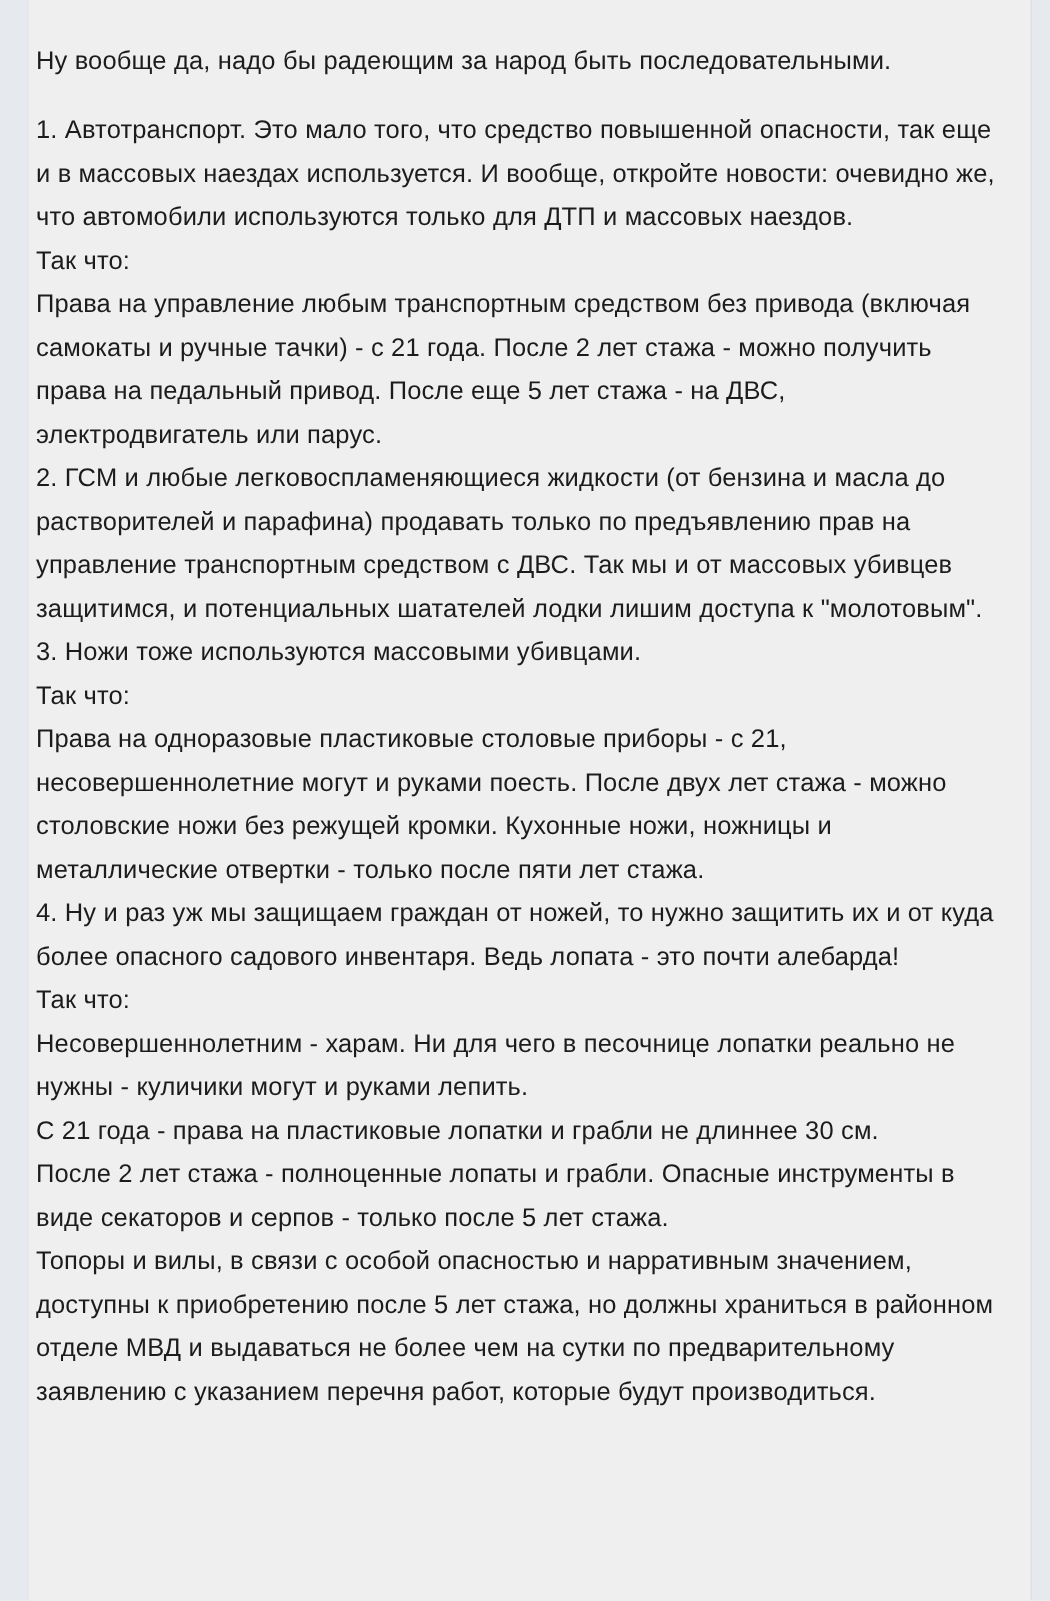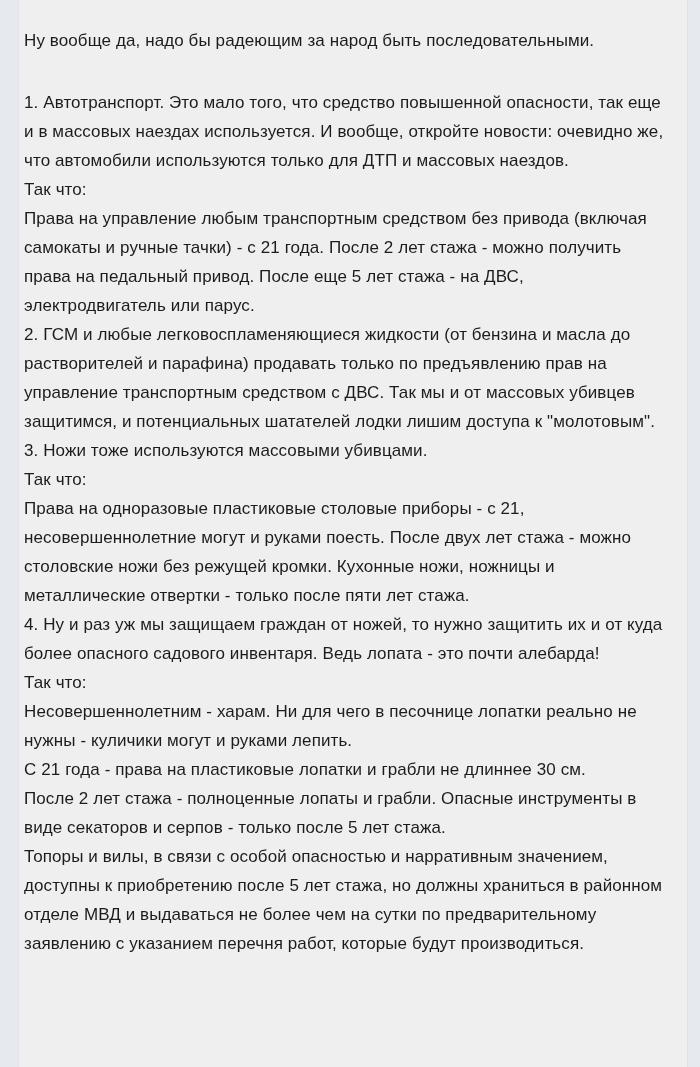--- a/index.html
+++ b/index.html
@@ -32,21 +32,21 @@
     color: #1c1c1c;
     letter-spacing: 0.1px;
     white-space: pre-wrap;
     word-wrap: break-word;
     text-align: left;
   }
   #post-body p {
     margin: 0;
   }
   #post-body p.spacer-after {
-    margin-bottom: 33px;
+    margin-bottom: 17px;
   }
 </style>
 </head>
 <body style="background: rgb(230, 233, 237);">
 
 <div id="post-panel" style="background: rgb(239, 239, 239);">
   <div id="post-body" style="color: rgb(28, 28, 28);"><p class="spacer-after">Ну вообще да, надо бы радеющим за народ быть последовательными.</p><p>1. Автотранспорт. Это мало того, что средство повышенной опасности, так еще и в массовых наездах используется. И вообще, откройте новости: очевидно же, что автомобили используются только для ДТП и массовых наездов.</p><p>Так что:</p><p>Права на управление любым транспортным средством без привода (включая самокаты и ручные тачки) - с 21 года. После 2 лет стажа - можно получить права на педальный привод. После еще 5 лет стажа - на ДВС, электродвигатель или парус.</p><p>2. ГСМ и любые легковоспламеняющиеся жидкости (от бензина и масла до растворителей и парафина) продавать только по предъявлению прав на управление транспортным средством с ДВС. Так мы и от массовых убивцев защитимся, и потенциальных шатателей лодки лишим доступа к "молотовым".</p><p>3. Ножи тоже используются массовыми убивцами.</p><p>Так что:</p><p>Права на одноразовые пластиковые столовые приборы - с 21, несовершеннолетние могут и руками поесть. После двух лет стажа - можно столовские ножи без режущей кромки. Кухонные ножи, ножницы и металлические отвертки - только после пяти лет стажа.</p><p>4. Ну и раз уж мы защищаем граждан от ножей, то нужно защитить их и от куда более опасного садового инвентаря. Ведь лопата - это почти алебарда!</p><p>Так что:</p><p>Несовершеннолетним - харам. Ни для чего в песочнице лопатки реально не нужны - куличики могут и руками лепить.</p><p>С 21 года - права на пластиковые лопатки и грабли не длиннее 30 см.</p><p>После 2 лет стажа - полноценные лопаты и грабли. Опасные инструменты в виде секаторов и серпов - только после 5 лет стажа.</p><p>Топоры и вилы, в связи с особой опасностью и нарративным значением, доступны к приобретению после 5 лет стажа, но должны храниться в районном отделе МВД и выдаваться не более чем на сутки по предварительному заявлению с указанием перечня работ, которые будут производиться.</p></div>
 </div>
 
 </body></html>

